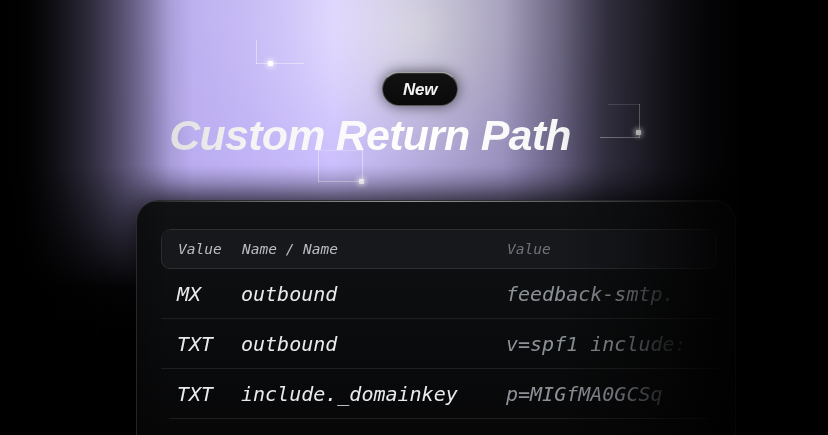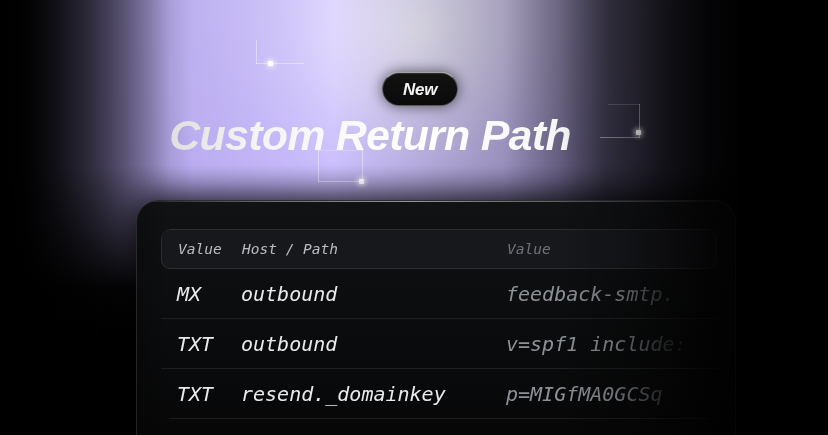--- a/index.html
+++ b/index.html
@@ -304,39 +304,39 @@
     <span class="badge-text">New</span>
   </div>
 
   <h1 id="headline">Custom Return Path</h1>
 
   <div id="card">
     <div id="table-panel">
 
       <div class="trow header">
         <div class="cell-type">Value</div>
-        <div class="cell-host">Host / Path</div>
+        <div class="cell-host">Name / Name</div>
         <div class="cell-value">Value</div>
       </div>
 
       <div class="trow body">
         <div class="cell-type">MX</div>
         <div class="cell-host">outbound</div>
         <div class="cell-value">feedback-smtp.</div>
       </div>
 
       <div class="trow body">
         <div class="cell-type">TXT</div>
         <div class="cell-host">outbound</div>
         <div class="cell-value">v=spf1 include:</div>
       </div>
 
       <div class="trow body">
         <div class="cell-type">TXT</div>
-        <div class="cell-host">resend._domainkey</div>
+        <div class="cell-host">include._domainkey</div>
         <div class="cell-value">p=MIGfMA0GCSq</div>
       </div>
 
     </div>
   </div>
 
   <div id="left-vignette"></div>
   <div id="right-vignette"></div>
 
 </div>

